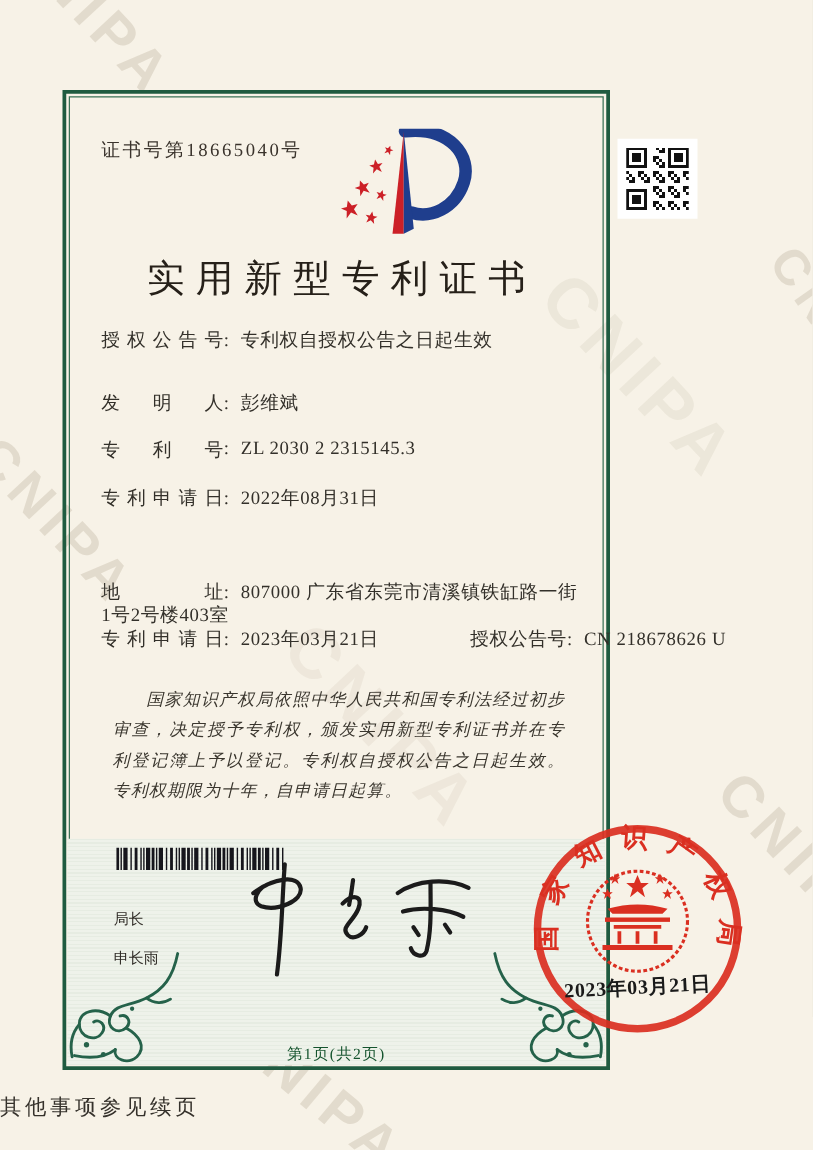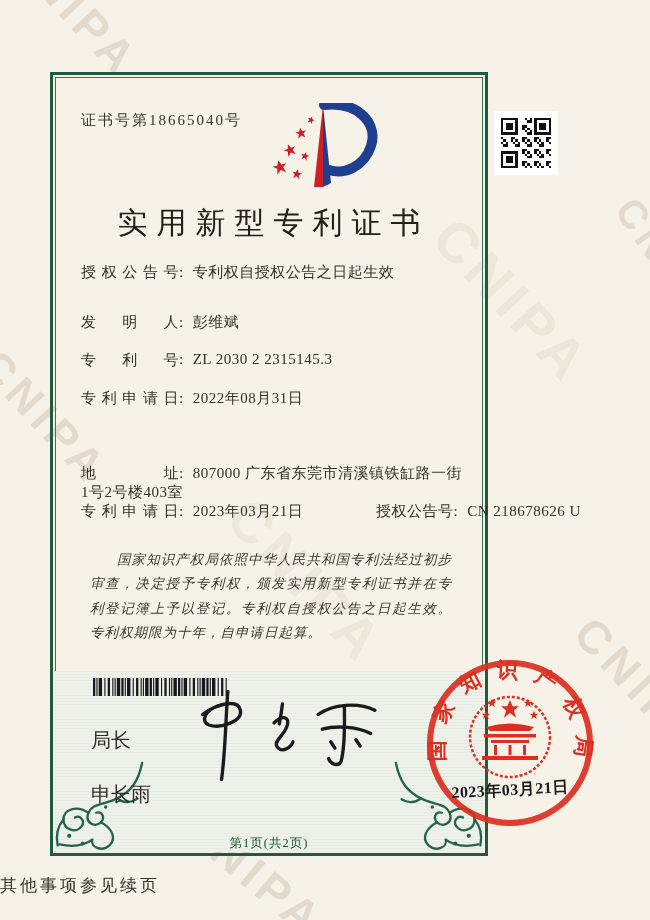--- a/index.html
+++ b/index.html
@@ -69,23 +69,23 @@
   .paras {
     position:absolute; left:37px; right:33px; top:457px; z-index:2;
     font-size:13.5px; font-style:italic; line-height:1.8; letter-spacing:1px;
     color:#3a362e; text-align:justify;margin-top:16px;
   }
   .paras p { text-indent:2em; margin-bottom:3px; }
   
   .barcode { position:absolute; left:40px; top:603px; width:170px; height:18px; z-index:2; }
   .director {
     position:absolute; left:38px; top:652px; z-index:2;
-    font-family:"Liberation Sans", sans-serif; font-size:20px; color:#2f2b26;
-  }
-  .director .name { margin-top:27px;text-align:right; }
+    font-family:"Liberation Sans", sans-serif; font-size:12px; color:#2f2b26;
+  }
+  .director .name { margin-top:14px;text-align:right; }
   .signature { position:absolute; left:118px; top:608px; width:225px; height:105px; z-index:2; }
   .seal { position:absolute; left:371px; top:582px; width:173px; height:173px; z-index:3; }
   .page-ind {
     position:absolute; left:0; right:0; top:760px; text-align:center;
     font-size:12.5px; letter-spacing:1px; color:#14532d; z-index:2;
   }
   .footer-note {
     position:absolute; left:0; right:0; top:874px; 
     font-size:17px; letter-spacing:3px; color:#35312b;
   }

